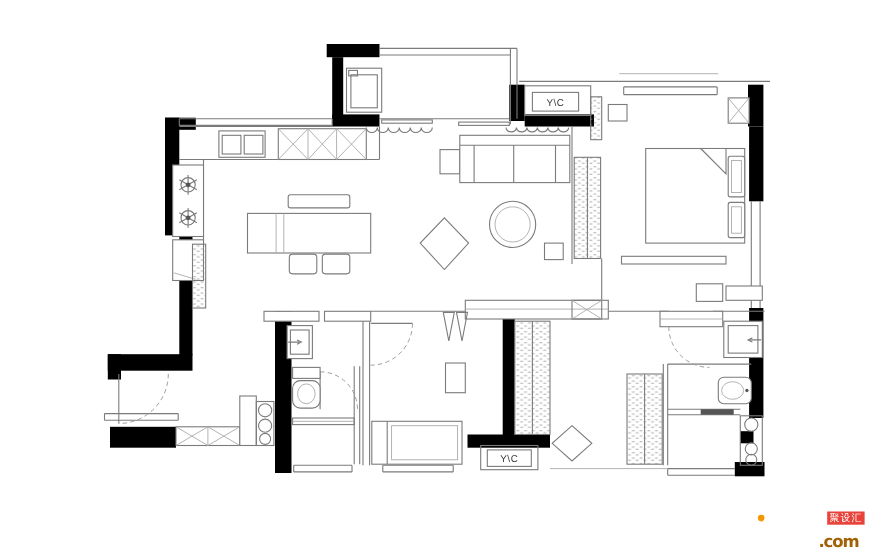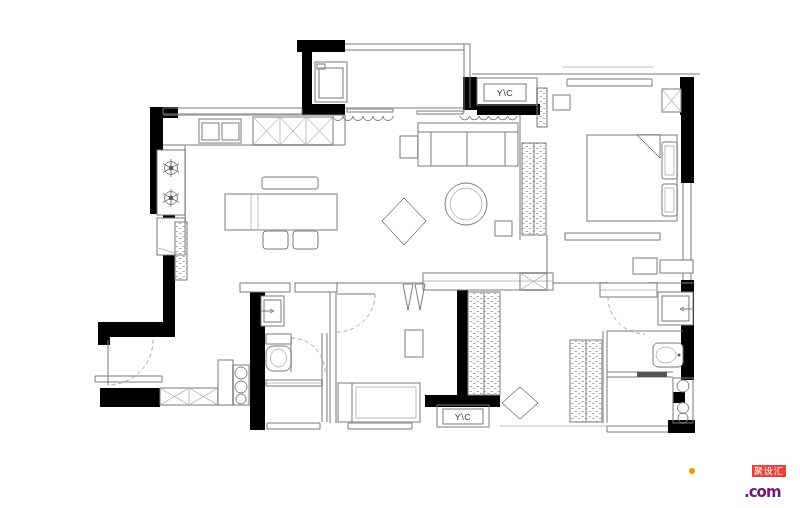--- a/index.html
+++ b/index.html
@@ -15,21 +15,21 @@
   .hatch{fill:url(#wd);stroke:#7b7b7b;stroke-width:1;}
   .dk{fill:#555;}
   .aclabel{font-size:9px;fill:#3a3a3a;letter-spacing:0.5px;}
   
   .logo{position:absolute;right:6px;bottom:4px;width:108px;height:40px;}
   .logo .brand{position:absolute;left:0;top:2px;font-weight:bold;font-size:28px;line-height:28px;
                color:#a9c23f;letter-spacing:-2px;font-family:"DejaVu Sans", sans-serif;}
   .logo .jdot{position:absolute;left:3px;top:4px;width:6px;height:6px;border-radius:50%;
               background:#f39800;}
   .logo .tld{position:absolute;left:58px;top:19px;font-weight:bold;font-size:15px;
-             color:#701a75;letter-spacing:-1px;font-family:"DejaVu Sans", sans-serif;}
+             color:#a16207;letter-spacing:-1px;font-family:"DejaVu Sans", sans-serif;}
   .logo .badge{position:absolute;left:66px;top:1px;background:#e8433a;color:#fff;
                font-size:9px;line-height:12px;padding:0 2px;letter-spacing:1px;white-space:nowrap;}
 </style>
 </head>
 <body>
 
 <div class="canvas">
 <svg width="800" height="508" viewBox="0 0 800 508">
   <defs>
     <pattern id="wd" width="7" height="5" patternUnits="userSpaceOnUse">

